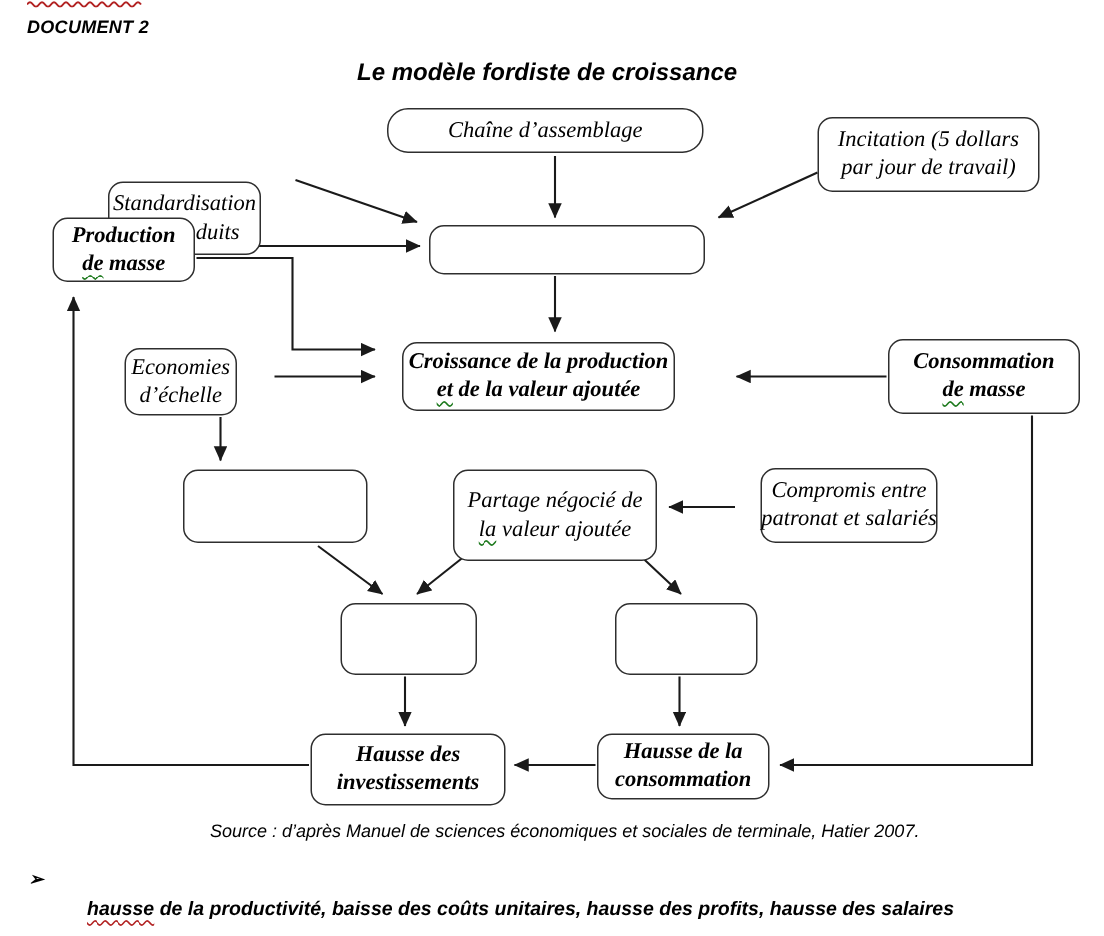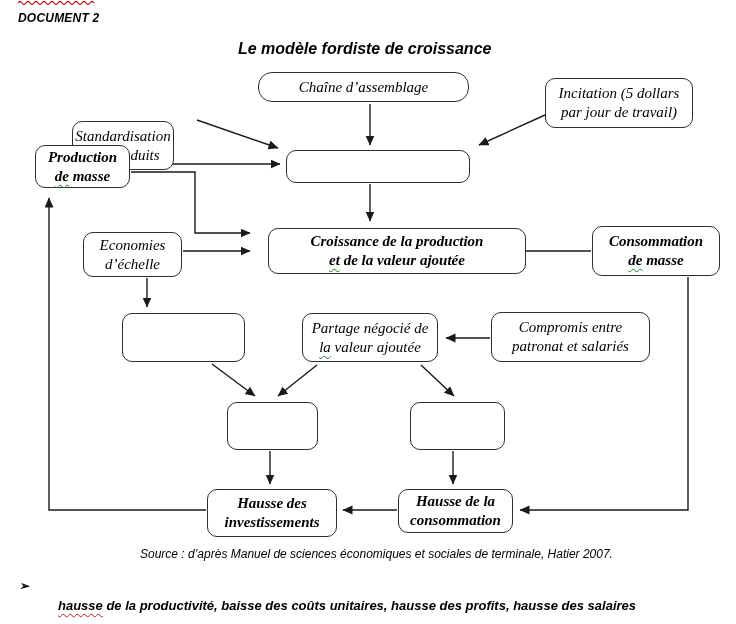--- a/index.html
+++ b/index.html
@@ -96,45 +96,45 @@
 
   <div class="box" style="left:286px;top:150px;width:184px;height:33px;">
     <div class="bl"></div>
   </div>
 
   <div class="box bold" style="left:35px;top:145px;width:95px;height:43px;">
     <div class="bl"><span>Production</span></div>
     <div class="bl"><span class="sqg">de</span><span> masse</span></div>
   </div>
 
-  <div class="box" style="left:83px;top:232px;width:99px;height:45px;">
+  <div class="box" style="left:83px;top:232px;width:75px;height:45px;">
     <div class="bl">Economies</div>
     <div class="bl">d’échelle</div>
   </div>
 
-  <div class="box bold" style="left:268px;top:228px;width:258px;height:46px;">
+  <div class="box bold" style="left:268px;top:228px;width:182px;height:46px;">
     <div class="bl">Croissance de la production</div>
     <div class="bl"><span class="sqg">et</span><span> de la valeur ajoutée</span></div>
   </div>
 
   <div class="box bold" style="left:592px;top:226px;width:128px;height:50px;">
     <div class="bl">Consommation</div>
     <div class="bl"><span class="sqg">de</span><span> masse</span></div>
   </div>
 
   <div class="box" style="left:122px;top:313px;width:123px;height:49px;">
     <div class="bl"></div>
   </div>
 
-  <div class="box" style="left:302px;top:313px;width:136px;height:49px;">
+  <div class="box" style="left:302px;top:313px;width:136px;height:61px;">
     <div class="bl">Partage négocié de</div>
     <div class="bl"><span class="sqg">la</span><span> valeur ajoutée</span></div>
   </div>
 
-  <div class="box" style="left:491px;top:312px;width:159px;height:50px;">
+  <div class="box" style="left:507px;top:312px;width:118px;height:50px;">
     <div class="bl">Compromis entre</div>
     <div class="bl">patronat et salariés</div>
   </div>
 
   <div class="box" style="left:227px;top:402px;width:91px;height:48px;">
     <div class="bl"></div>
   </div>
 
   <div class="box" style="left:410px;top:402px;width:95px;height:48px;">
     <div class="bl"></div>

